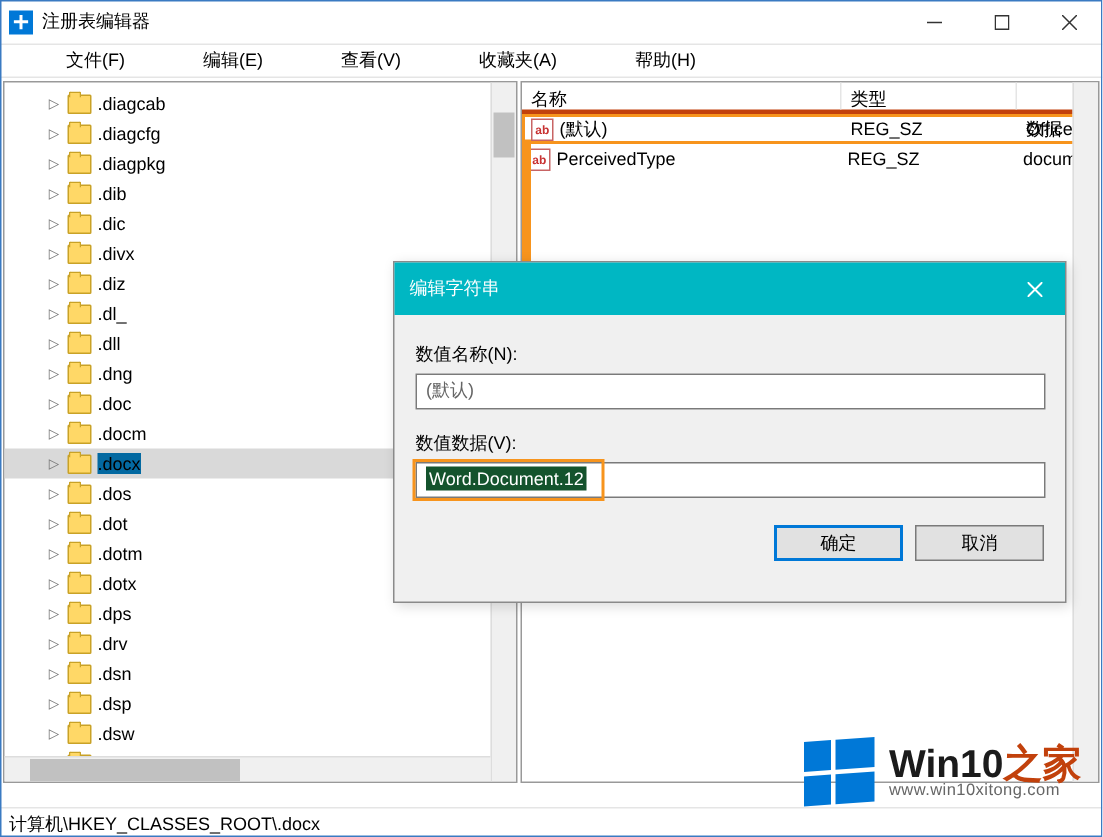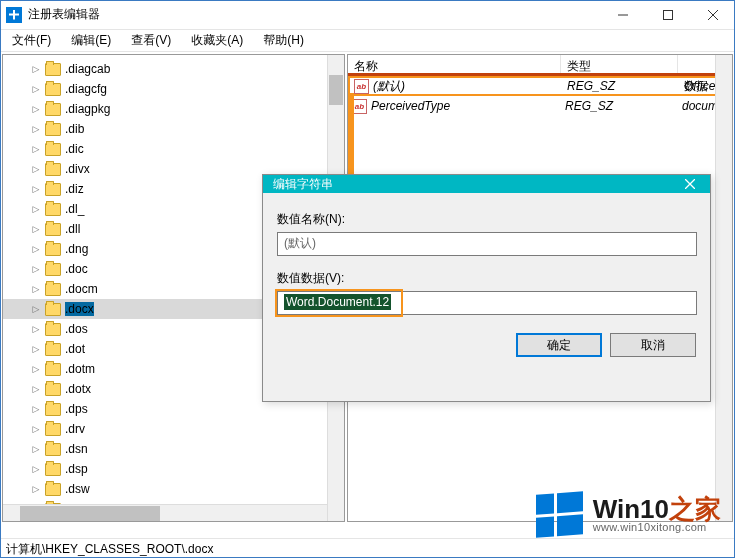--- a/index.html
+++ b/index.html
@@ -9,21 +9,21 @@
 .titlebar { height: 30px; display: flex; align-items: center; padding-left: 6px; border-bottom: 1px solid #e5e5e5; }
 .titlebar .app-icon { width: 16px; height: 16px; background: #0078d7; display: inline-block; margin-right: 6px; position: relative; }
 .titlebar .app-icon::after { content: ""; position: absolute; inset: 3px; background: #fff; clip-path: polygon(0 0, 40% 0, 40% 40%, 0 40%, 0 60%, 40% 60%, 40% 100%, 60% 100%, 60% 60%, 100% 60%, 100% 40%, 60% 40%, 60% 0, 0 0); }
 .titlebar .title { flex: 1; }
 .win-controls { display: flex; height: 100%; }
 .win-controls > div { width: 45px; display: flex; align-items: center; justify-content: center; color: #666; }
 .win-controls svg { width: 10px; height: 10px; stroke: #333; stroke-width: 1; fill: none; }
 
 
 .menubar { height: 22px; display: flex; align-items: center; padding-left: 4px; gap: 4px; border-bottom: 1px solid #e5e5e5; }
-.menubar span { padding: 2px 8px; }
+.menubar span { padding: 2px 8px; margin-left: 32px; }
 
 
 .main { display: flex; height: 470px; }
 
 
 .tree-pane { width: 343px; border: 1px solid #999; margin: 2px 0 0 2px; overflow: hidden; position: relative; }
 .tree { padding: 4px 0 0 0; overflow-y: hidden; height: 100%; }
 .tree-row { height: 20px; display: flex; align-items: center; padding-left: 28px; gap: 4px; }
 .tree-row .chev { width: 10px; text-align: center; color: #777; font-size: 9px; }
 .tree-row .folder { width: 16px; height: 13px; background: #ffd867; border: 1px solid #c9a227; border-radius: 1px; position: relative; }
@@ -36,34 +36,34 @@
 .tree-vscroll .thumb { position: absolute; left: 1px; right: 1px; top: 20px; height: 30px; background: #c1c1c1; }
 
 
 .list-pane { flex: 1; border: 1px solid #999; margin: 2px 2px 0 2px; position: relative; }
 .list-head { display: flex; height: 22px; border-bottom: 4px solid #c2410c; }
 .list-head > div { padding: 3px 6px; border-right: 1px solid #e5e5e5; }
 .list-head .c-name { width: 213px; }
 .list-head .c-type { width: 117px; }
 .list-head .c-data { flex: 1; margin-top: 20px; }
 .list-rows { }
-.list-row { display: flex; height: 20px; align-items: center; font-style: italic; }
+.list-row { display: flex; height: 20px; align-items: center; }
 .list-row .c-name { width: 213px; display: flex; align-items: center; gap: 4px; padding-left: 4px; }
 .list-row .c-type { width: 117px; padding-left: 4px; }
 .list-row .c-data { flex: 1; padding-left: 4px; }
 .list-row.hl { border: 2px solid #f7941d; margin-top: -1px; }
 .reg-icon { width: 15px; height: 15px; background: #fff; border: 1px solid #c86464; display: flex; align-items: center; justify-content: center; color: #c83232; font-size: 8px; font-weight: bold; }
 .list-vscroll { position: absolute; top: 0; right: 0; bottom: 0; width: 17px; background: #f0f0f0; border-left: 1px solid #ddd; }
 
 
 .statusbar { position: absolute; bottom: 0; left: 0; right: 0; height: 20px; padding: 2px 6px; border-top: 1px solid #e5e5e5; white-space: nowrap; overflow: hidden; }
 
 
 .dialog { position: absolute; left: 262px; top: 174px; width: 449px; height: 228px; background: #f0f0f0; border: 1px solid #8a8a8a; box-shadow: 2px 2px 8px rgba(0,0,0,0.15); }
-.dialog-title { height: 18px; background: #00b7c3; color: #fff; display: flex; align-items: center; padding-left: 10px; }
+.dialog-title { height: 35px; background: #00b7c3; color: #fff; display: flex; align-items: center; padding-left: 10px; }
 .dialog-title .dclose { margin-left: auto; width: 40px; height: 100%; display: flex; align-items: center; justify-content: center; }
 .dialog-title .dclose svg { width: 10px; height: 10px; stroke: #fff; stroke-width: 1.3; }
 .dialog-body { padding: 12px 14px; }
 .dlabel { margin: 6px 0 4px 0; }
 .dinput { width: 420px; height: 24px; border: 1px solid #7a7a7a; background: #fff; padding: 2px 6px; color: #666; }
 .dval-wrap { position: relative; }
 .dval-wrap .hl-box { position: absolute; top: -2px; left: -2px; width: 128px; height: 28px; border: 2px solid #f7941d; pointer-events: none; }
 .dval-sel { background: #14532d; color: #fff; padding: 1px 2px; display: inline-block; }
 .dialog-buttons { display: flex; justify-content: flex-end; gap: 8px; padding: 6px 14px 0 14px; text-align: right; }
 .dbtn { width: 86px; height: 24px; border: 1px solid #7a7a7a; background: #e1e1e1; display: flex; align-items: center; justify-content: center; }

